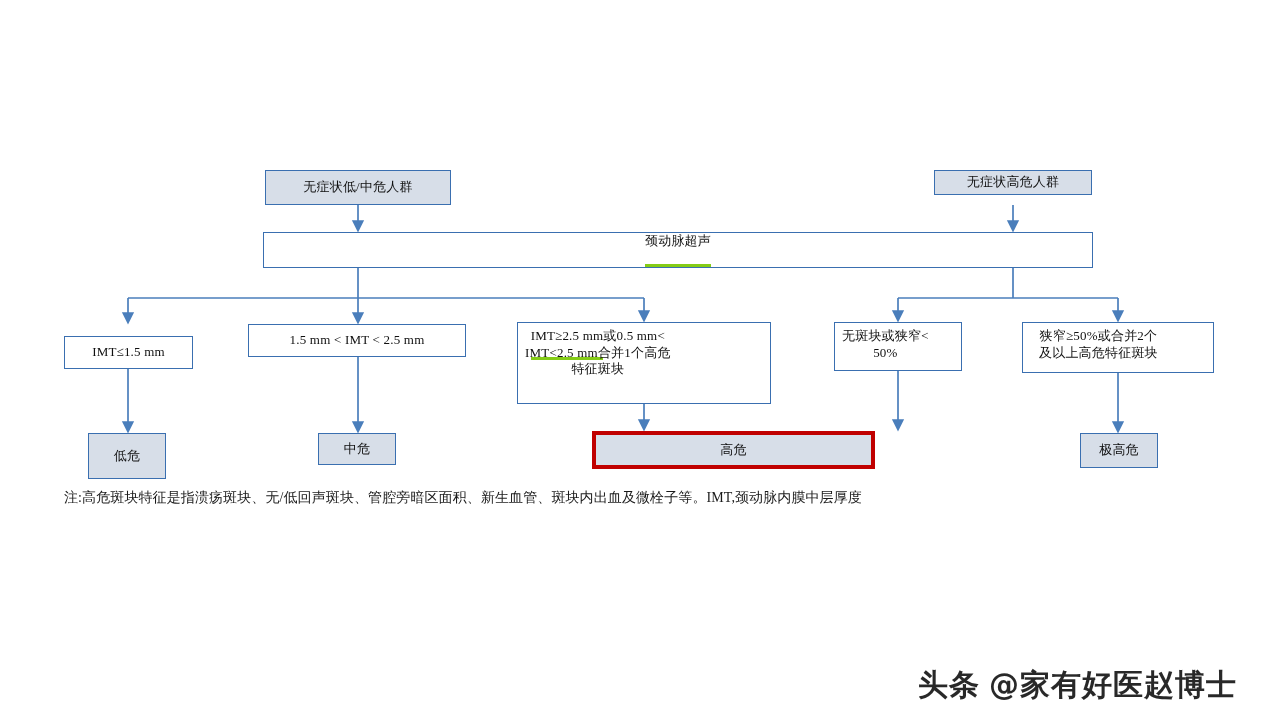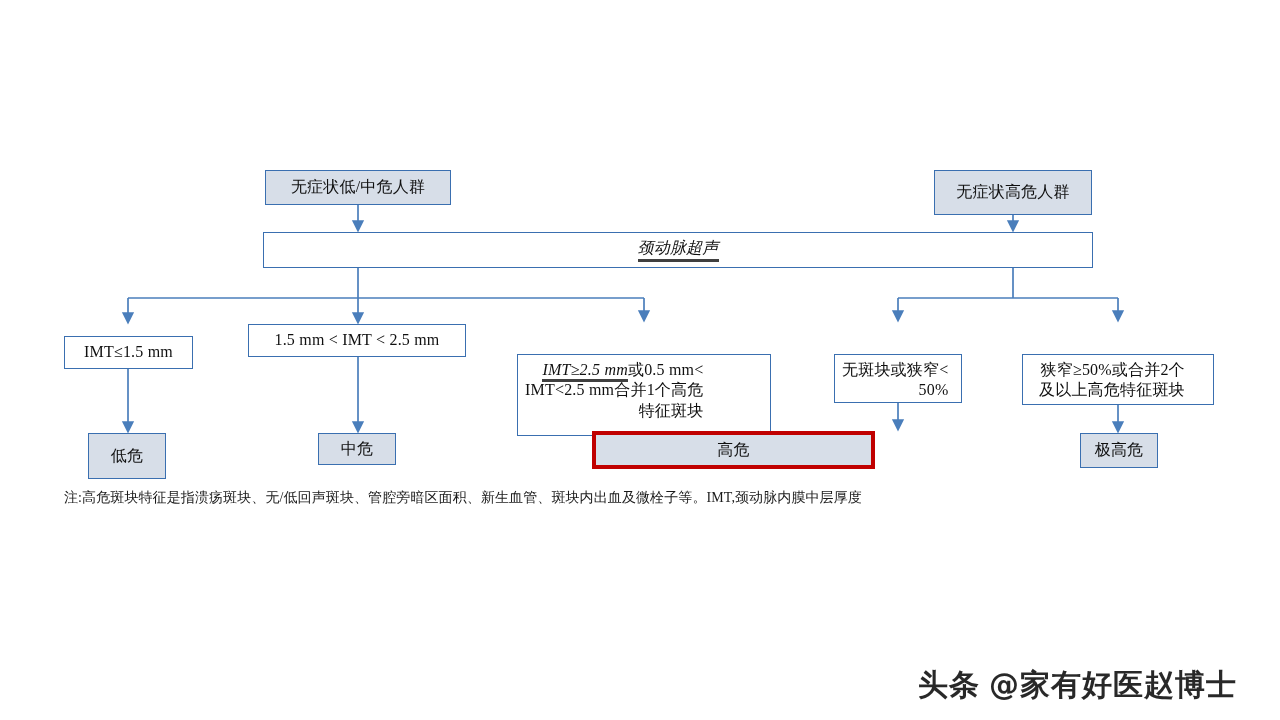--- a/index.html
+++ b/index.html
@@ -33,54 +33,52 @@
 
   
   .box {
     position: absolute;
     box-sizing: border-box;
     border: 1.4px solid #3a6fb0;
     display: flex;
     align-items: center;
     justify-content: center;
     text-align: center;
-    font-size: 16px;
+    font-size: 13px;
     line-height: 1.28;
     color: #101010;
     letter-spacing: 0.2px;
   }
   .box.filled {
     background: #d7dee8;
   }
   .box.plain {
     background: #ffffff;
   }
   .box.left-text {
     justify-content: flex-start;
-    text-align: right;
+    text-align: center;
     padding-left: 7px;
     padding-right: 4px;
     align-items: flex-start;
     padding-top: 5px;
-    margin-top: 32px;
   }
   .box.redbox {
     border: 4px solid #c00000;
     background: #d7dee8;
   }
 
   .underline-red {
-    border-bottom: 3px solid #404040;
-    padding-bottom: 1px;
-    font-style: italic;
+    border-bottom: 3px solid #84cc16;
+    padding-bottom: 14px;
   }
 
   
   #box-low-mid-pop   { left: 265px; top: 170px; width: 186px; height: 35px; }
-  #box-high-pop      { left: 934px; top: 170px; width: 158px; height: 45px; }
+  #box-high-pop      { left: 934px; top: 170px; width: 158px; height: 25px; }
   #box-ultrasound    { left: 263px; top: 232px; width: 830px; height: 36px; }
 
   #box-imt1          { left: 64px;  top: 336px; width: 129px; height: 33px; }
   #box-imt2          { left: 248px; top: 324px; width: 218px; height: 33px; }
   #box-imt3          { left: 517px; top: 322px; width: 254px; height: 82px; }
   #box-noplaque      { left: 834px; top: 322px; width: 128px; height: 49px; }
   #box-stenosis      { left: 1022px; top: 322px; width: 192px; height: 51px; padding-left: 16px; }
 
   #box-res-low       { left: 88px;  top: 433px; width: 78px;  height: 46px; }
   #box-res-mid       { left: 318px; top: 433px; width: 78px;  height: 32px; }

